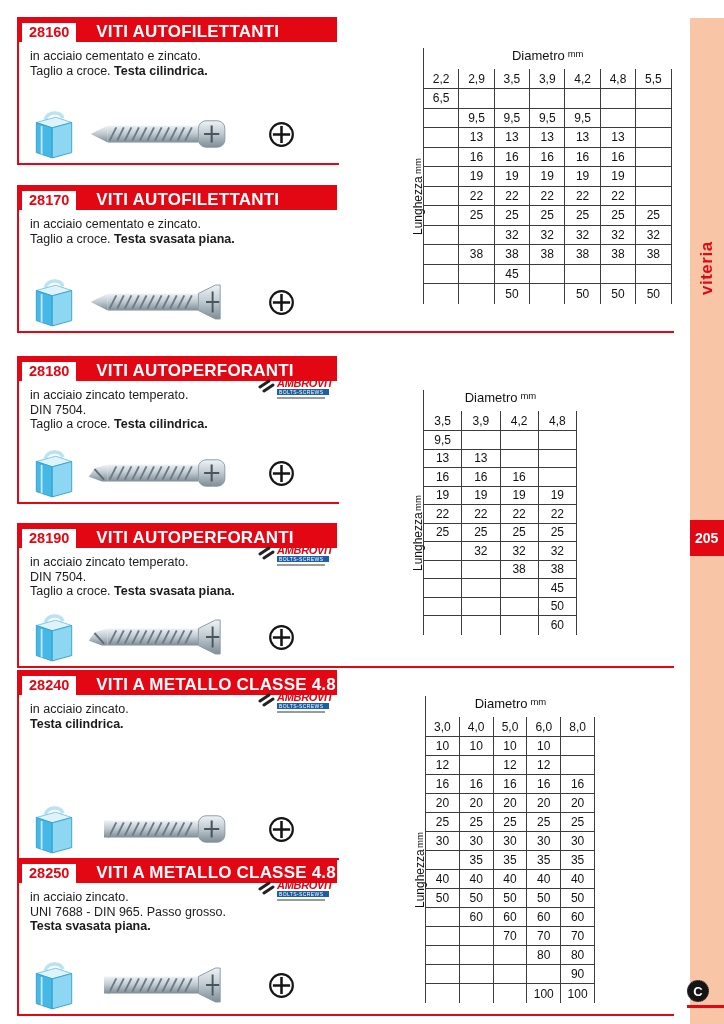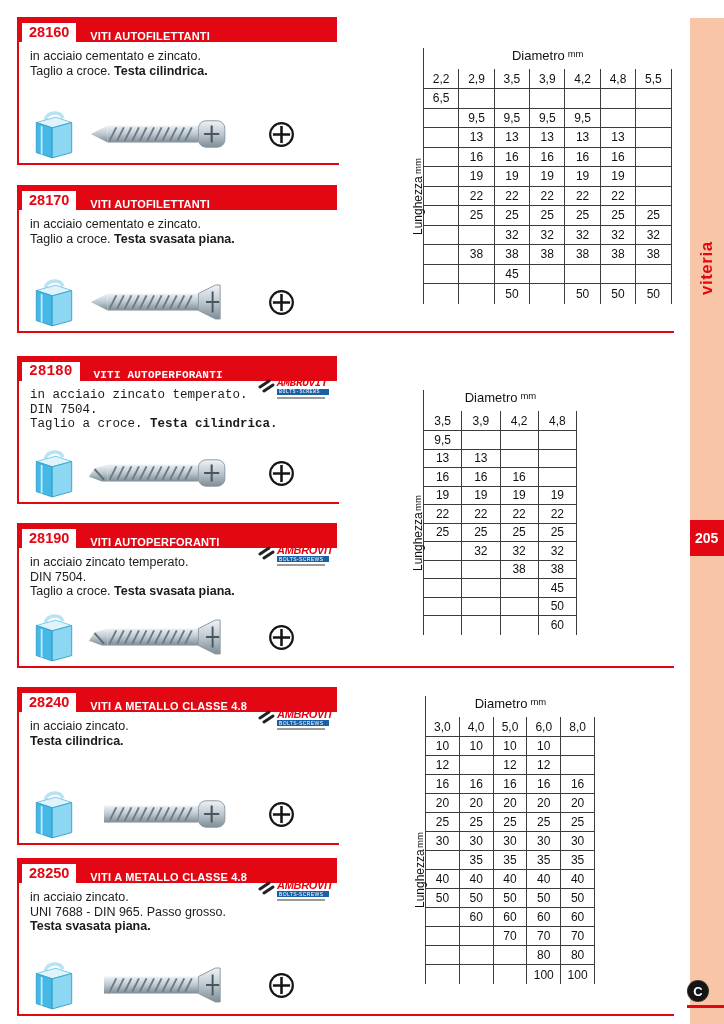--- a/index.html
+++ b/index.html
@@ -13,28 +13,28 @@
   html,body{background:#fff;}
   body{font-family:"Liberation Sans", sans-serif;color:var(--ink);}
   .page{position:relative;width:724px;height:1024px;background:#fff;overflow:hidden;}
 
   
   .card{position:absolute;left:17px;width:320px;border-left:2px solid var(--red);background:#fff;}
   .card::after{content:"";position:absolute;left:-2px;bottom:-2px;height:2px;width:322px;background:var(--red);}
   .card.long::after{width:657px;}
   .card-1{top:17px;height:146px;}
   .card-2{top:185px;height:146px;}
-  .card-3{top:356px;height:146px;font-family:Liberation Mono, monospace;}
+  .card-3{top:356px;height:146px;}
   .card-4{top:523px;height:143px;}
-  .card-5{top:687px;height:156px;}
+  .card-5{top:670px;height:188px;}
   .card-6{top:858px;height:156px;}
 
   .card-head{height:25px;background:var(--red);display:flex;align-items:flex-end;}
   .code{background:#fff;color:var(--red);font-weight:bold;font-size:14.5px;line-height:19px;padding:0 7px;margin-left:3px;}
-  .title{color:#fff;font-weight:bold;font-size:11px;margin-left:14px;letter-spacing:.2px;white-space:nowrap;}
+  .title{color:#fff;font-weight:bold;font-size:17px;margin-left:20px;letter-spacing:.2px;white-space:nowrap;}
 
   .desc{padding:7px 0 0 11px;font-size:12.5px;line-height:14.5px;color:var(--ink);}
   .desc .b{font-weight:bold;}
 
   .brand{position:absolute;top:22px;right:3px;width:76px;display:flex;align-items:flex-start;gap:2px;}
   .brand-name{color:var(--red);font-weight:bold;font-style:italic;font-size:11px;letter-spacing:-.3px;line-height:11px;}
   .brand-bar{background:var(--blue);color:#fff;font-size:5px;line-height:6px;height:6px;width:52px;padding-left:2px;overflow:hidden;letter-spacing:.4px;}
   .brand-line{height:2px;width:48px;background:#9a9a9a;margin-top:2px;}
 
   .media{position:absolute;left:12px;right:6px;bottom:3px;display:flex;align-items:center;gap:10px;}
@@ -738,20 +738,27 @@
           <div class="cell"></div>
           <div class="cell"></div>
           <div class="cell"></div>
           <div class="cell">80</div>
           <div class="cell">80</div>
         </div>
         <div class="trow tdata">
           <div class="cell"></div>
           <div class="cell"></div>
           <div class="cell"></div>
+          <div class="cell"></div>
+          <div class="cell">90</div>
+        </div>
+        <div class="trow tdata">
+          <div class="cell"></div>
+          <div class="cell"></div>
+          <div class="cell"></div>
           <div class="cell">100</div>
           <div class="cell">100</div>
         </div>
       </div>
     </div>
 
   <div class="sidebar">
     <div class="vlabel">viteria</div>
     <div class="badge">205</div>
   </div>

